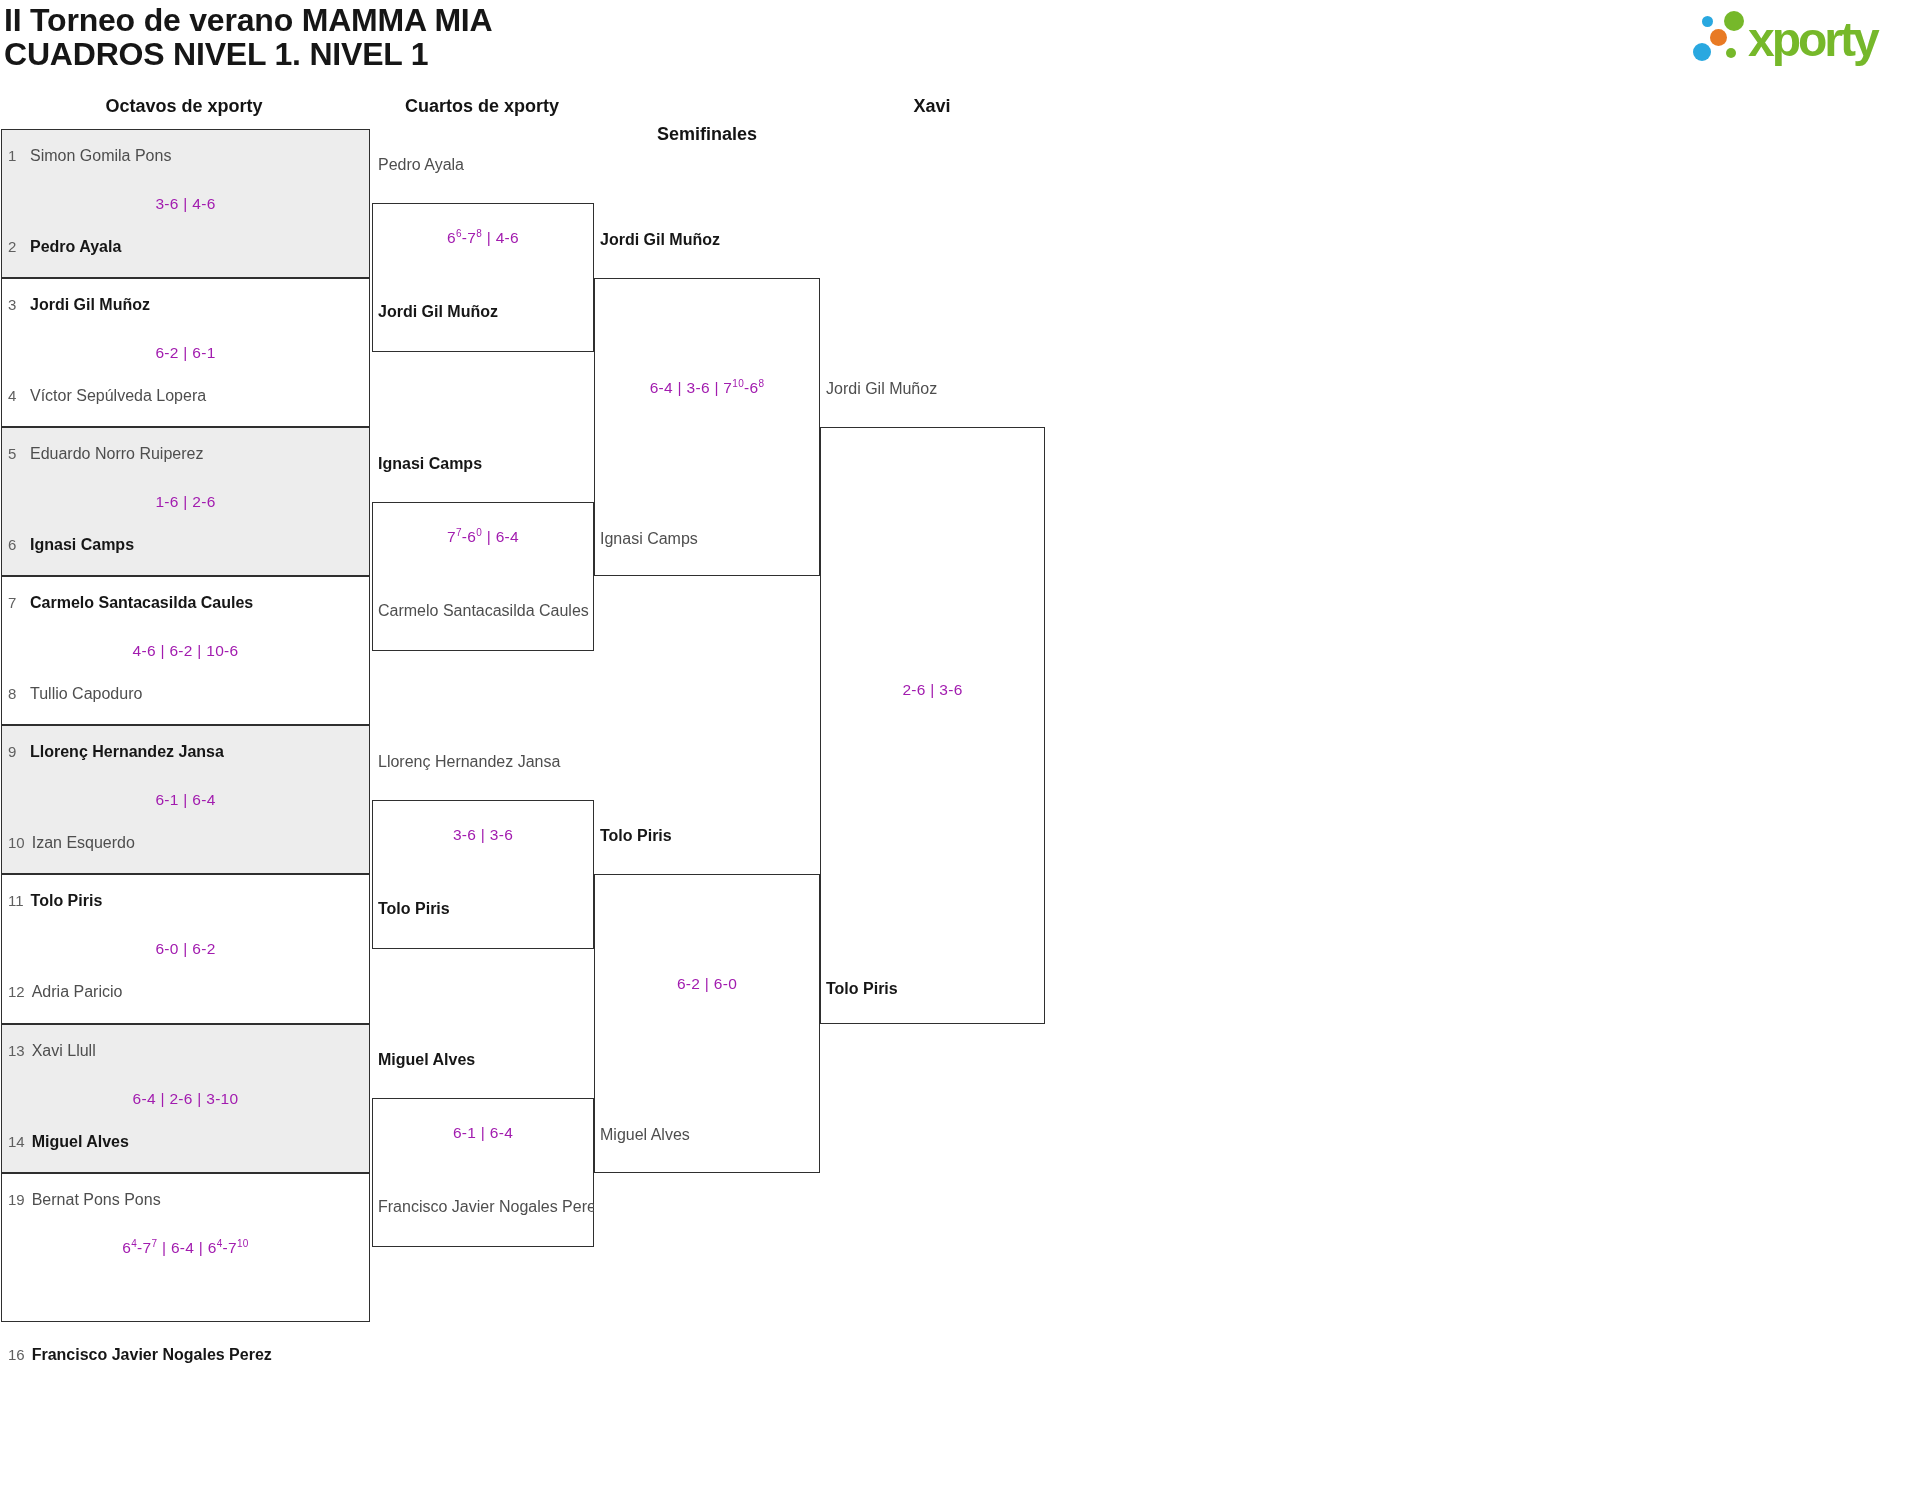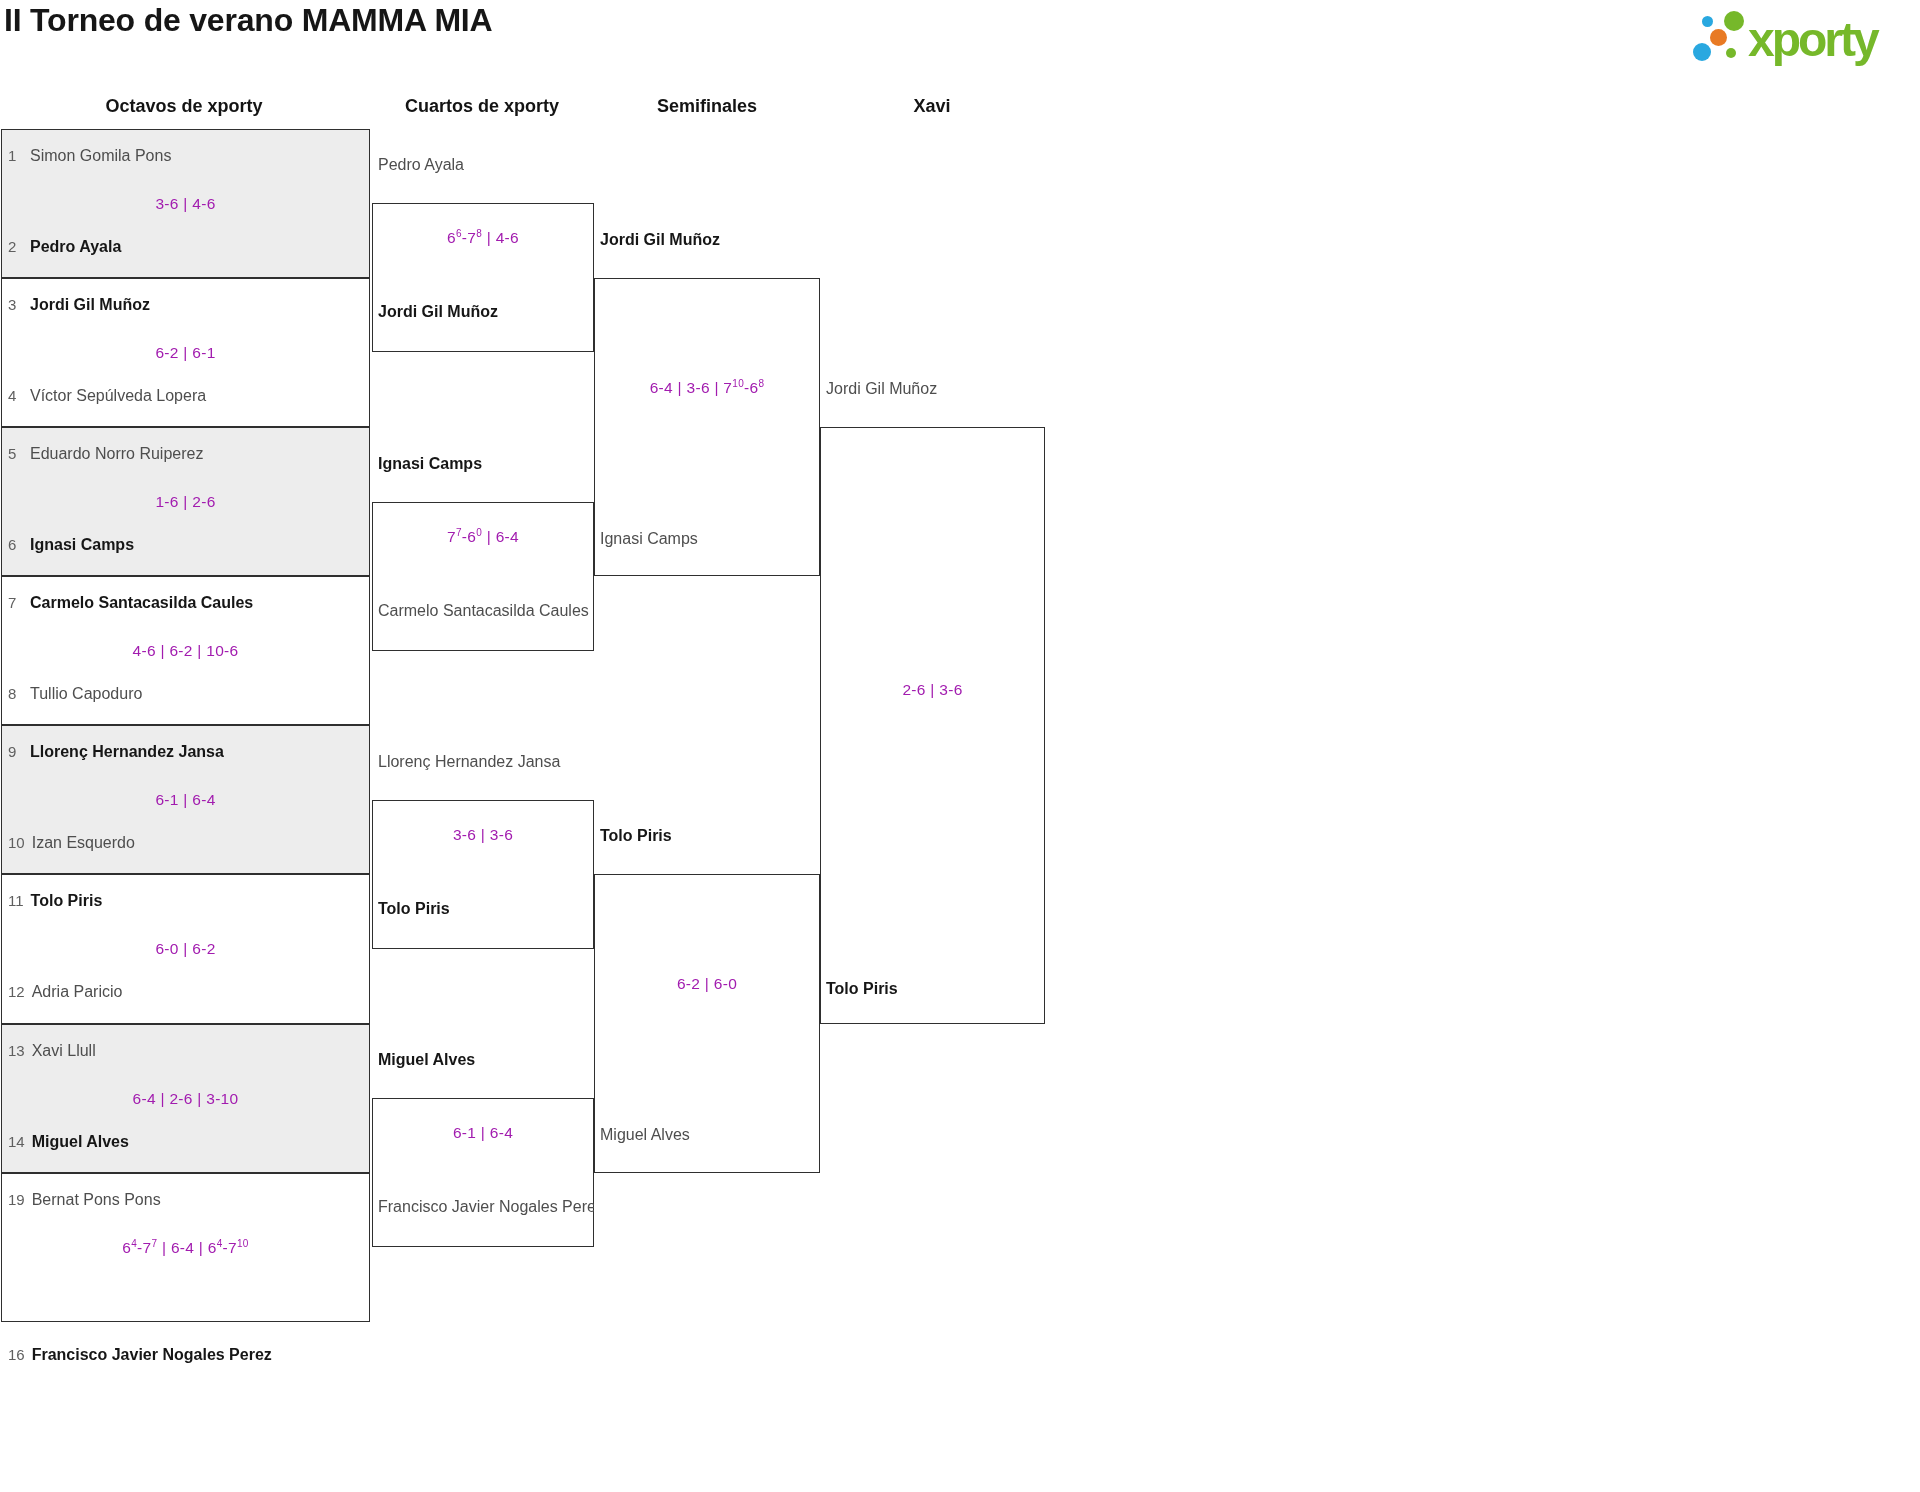--- a/index.html
+++ b/index.html
@@ -5,21 +5,21 @@
   html,body{margin:0;padding:0;background:#fff;}
   *{box-sizing:border-box;}
   .stage{position:relative;width:1920px;height:1492px;background:#fff;
          font-family:"Liberation Sans",sans-serif;overflow:hidden;}
 
   
   .title{position:absolute;left:4px;top:3px;font-size:32px;font-weight:700;
          color:#161616;line-height:34px;letter-spacing:-0.2px;}
   .hd{position:absolute;top:95px;width:240px;height:22px;line-height:22px;
       font-size:18px;font-weight:700;color:#141414;text-align:center;}
-  .hd1{left:64px;} .hd2{left:362px;} .hd3{left:587px;} .hd4{left:812px;}
+  .hd1{left:64px;} .hd2{left:362px;} .hd3{left:587px;margin-top:28px;} .hd4{left:812px;}
 
   
   .logo{position:absolute;left:1690px;top:3px;width:225px;height:72px;cursor:pointer;}
   .dot{position:absolute;border-radius:50%;}
   .d-blue-sm{left:12px;top:13px;width:11px;height:11px;background:#29a8e0;}
   .d-green-lg{left:34px;top:8px;width:20px;height:20px;background:#76b82a;}
   .d-orange{left:20px;top:26px;width:17px;height:17px;background:#e87a24;}
   .d-blue-lg{left:3px;top:40px;width:18px;height:18px;background:#29a8e0;}
   .d-green-sm{left:36px;top:45px;width:10px;height:10px;background:#76b82a;}
   .wordmark{position:absolute;left:58px;top:7px;font-size:48px;line-height:60px;
@@ -45,20 +45,21 @@
         text-align:center;letter-spacing:0.3px;}
   .srow sup{font-size:10px;line-height:0;}
 </style>
 </head>
 <body>
 
 <div class="stage">
 
   <div class="title">
     <div>II Torneo de verano MAMMA MIA</div>
+    <div>CUADROS NIVEL 1. NIVEL 1</div>
   </div>
 
   <div class="logo">
     <span class="dot d-blue-sm"></span>
     <span class="dot d-green-lg"></span>
     <span class="dot d-orange"></span>
     <span class="dot d-blue-lg"></span>
     <span class="dot d-green-sm"></span>
     <span class="wordmark">xporty</span>
   </div>

